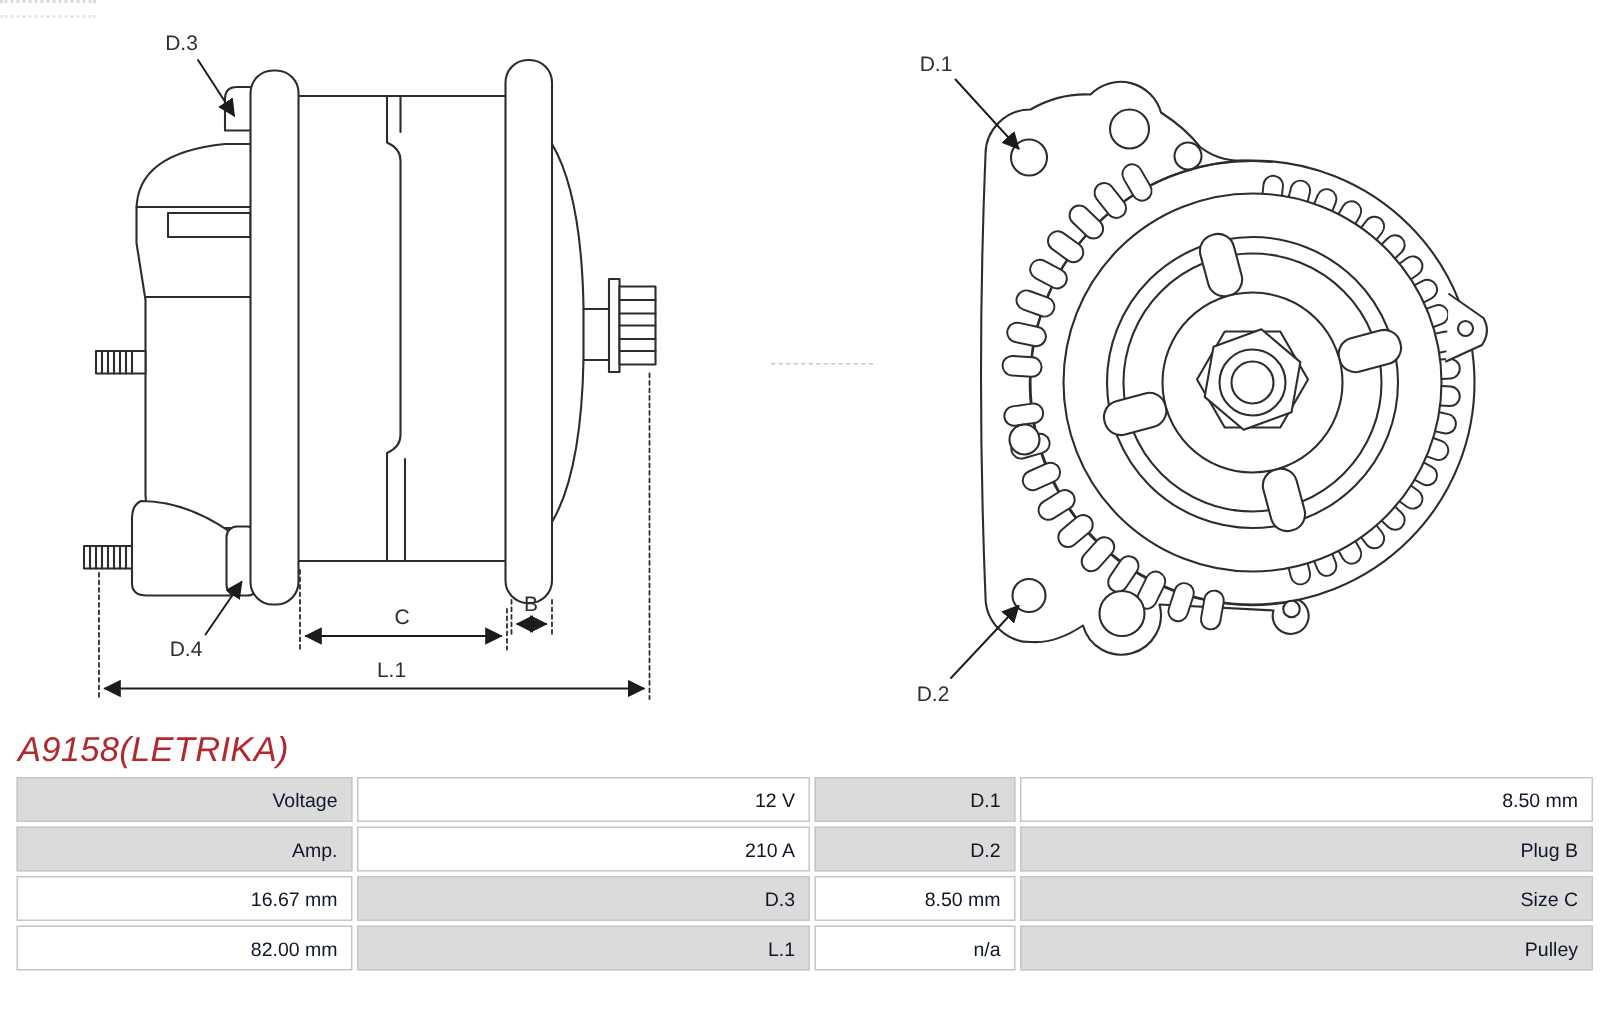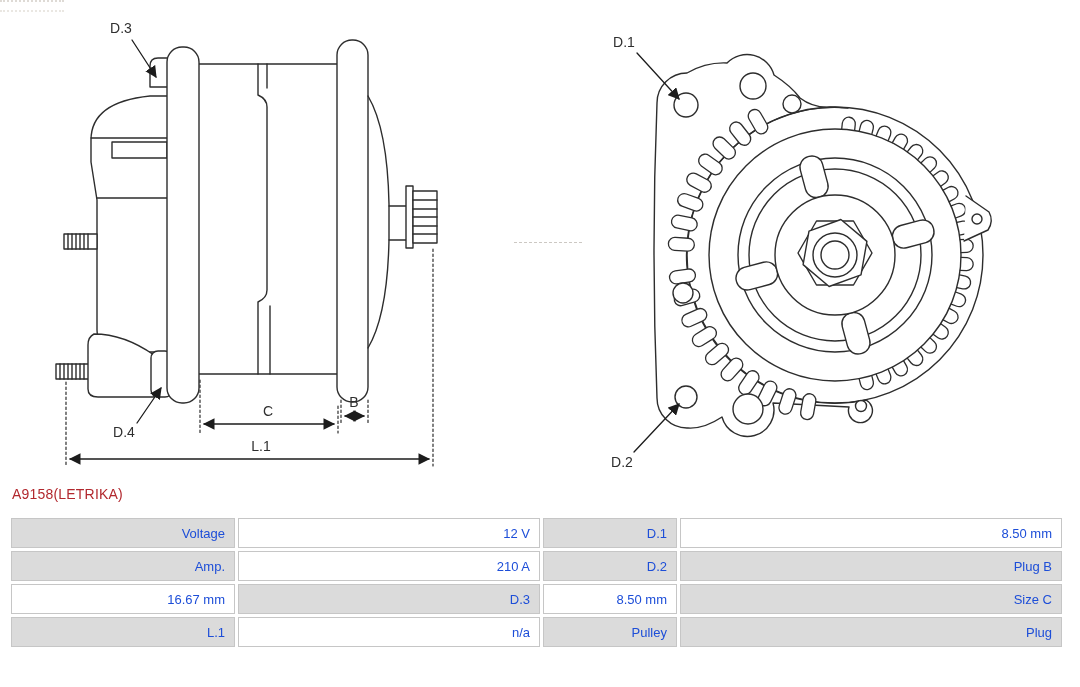--- a/index.html
+++ b/index.html
@@ -10,27 +10,27 @@
   
   .corner-artifact{position:absolute;left:0;top:0;width:64px;height:8px;
        border-top:2px dotted #d7d2cb;border-bottom:2px dotted #e6e2dc;opacity:.8;}
   .watermark-line{position:absolute;left:514px;top:242px;width:68px;height:0;
        border-top:1px dashed #b7b2ab;opacity:.7;}
 
   
   .drawing{position:absolute;left:0;top:0;width:1080px;height:480px;}
 
   
-  .title{position:absolute;left:12px;top:486px;font-size:14px;letter-spacing:.2px;
-       color:#b2282e;font-weight:400;white-space:nowrap;}
+  .title{position:absolute;left:12px;top:486px;font-size:23px;letter-spacing:.2px;
+       color:#b2282e;font-weight:400;white-space:nowrap;font-style:italic;}
 
   
   .specs{position:absolute;left:11px;top:518px;width:1036px;
        display:grid;grid-template-columns:224px 302px 134px 382px;
-       grid-auto-rows:30px;gap:3px;font-size:13px;color:#1d4ed8;}
+       grid-auto-rows:30px;gap:3px;font-size:13px;color:#0f172a;}
   .cell{border:1px solid #c6c6c6;display:flex;align-items:center;
        justify-content:flex-end;padding-right:9px;box-sizing:border-box;
        white-space:nowrap;}
   .cell.label{background:#dbdbdb;}
   .cell.value{background:#ffffff;}
 </style>
 </head>
 <body>
 
 <div class="stage">
@@ -241,20 +241,20 @@
     <div class="cell label">Amp.</div>
     <div class="cell value">210 A</div>
     <div class="cell label">D.2</div>
 
     <div class="cell label">Plug B</div>
     <div class="cell value">16.67 mm</div>
     <div class="cell label">D.3</div>
     <div class="cell value">8.50 mm</div>
 
     <div class="cell label">Size C</div>
+    <div class="cell value">82.00 mm</div>
     <div class="cell label">L.1</div>
 
     <div class="cell value">n/a</div>
     <div class="cell label">Pulley</div>
-    <div class="cell label">Plug</div>
   </div>
 
 </div>
 
 </body></html>

